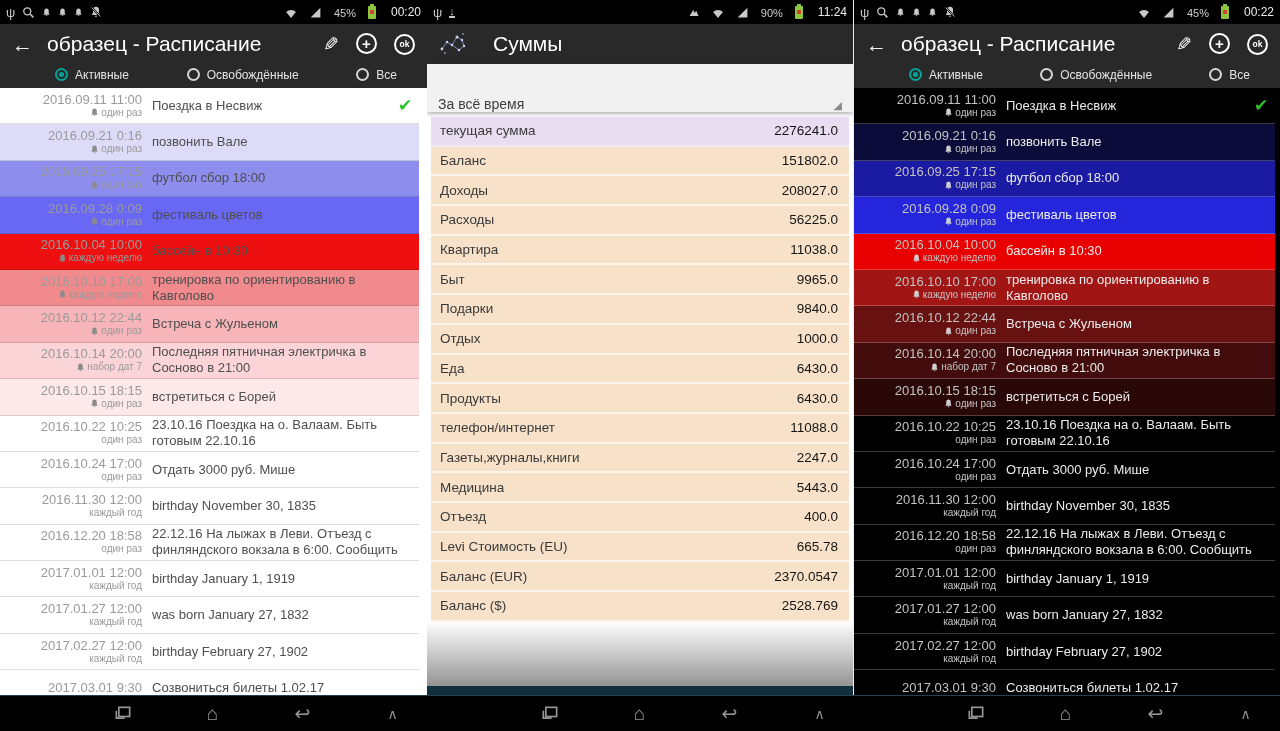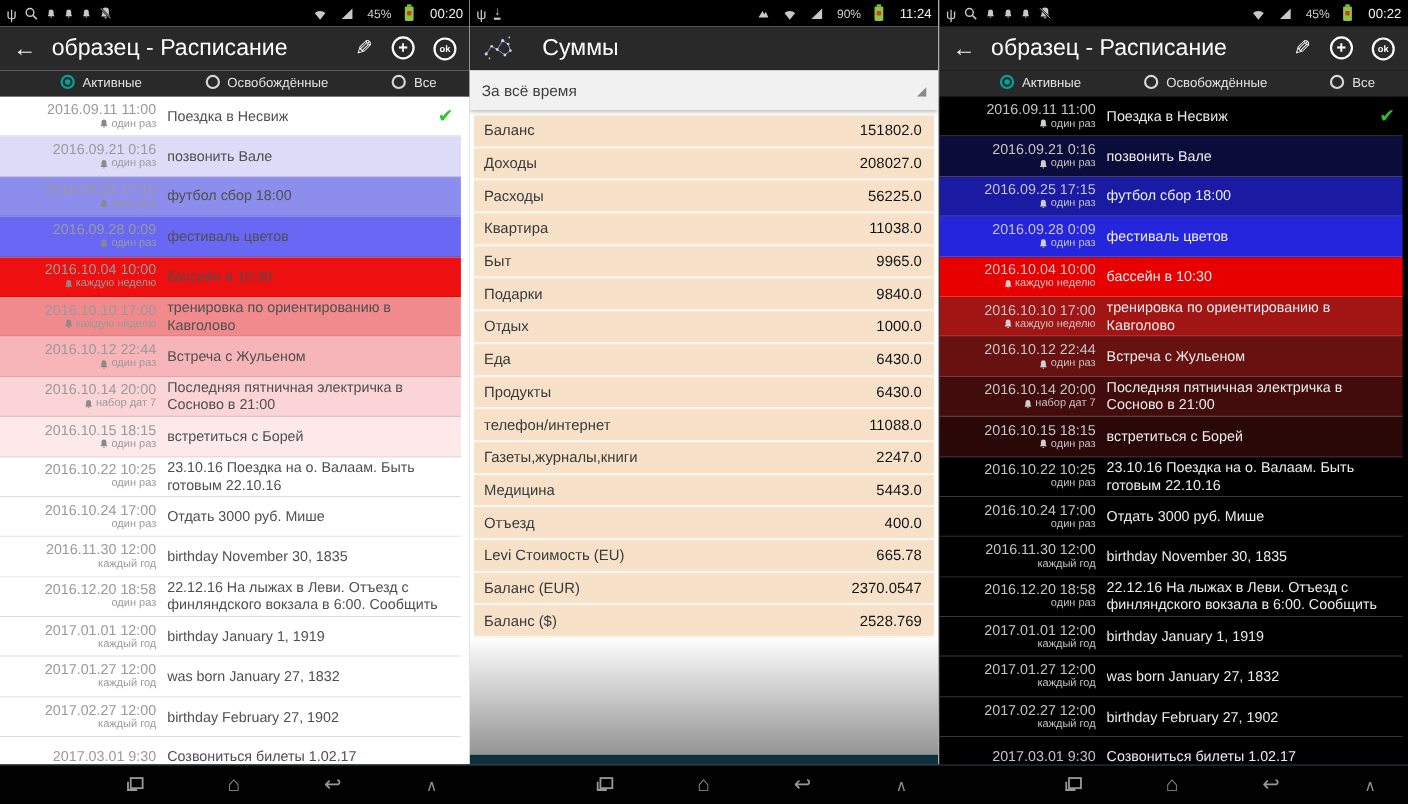--- a/index.html
+++ b/index.html
@@ -51,21 +51,21 @@
 .sd-rep{font-size:10px;color:#9a9a9a;display:flex;justify-content:flex-end;align-items:center;gap:2px;line-height:12px}
 .dark .sd-rep{color:#c3c3c3}
 .bell svg{width:9px;height:9px;fill:#8a8a8a;display:block}
 .dark .bell svg{fill:#cfcfcf}
 .stitle{flex:1;font-size:13px;color:#4f4f4f;line-height:16px;max-height:33px;overflow:hidden;padding-right:4px}
 .dark .stitle{color:#ebebeb}
 .scheck{width:28px;flex:none;color:#2dc22d;font-size:17px;font-weight:bold;text-align:center}
 
 
 .const-ico svg{display:block}
-.spinner{height:36px;flex:none;background:#f1f1f1;display:flex;align-items:center;padding:0 11px;font-size:14px;color:#3d3d3d;box-shadow:0 2px 4px rgba(0,0,0,.3);position:relative;z-index:2}
+.spinner{height:48px;flex:none;background:#f1f1f1;display:flex;align-items:flex-end;padding:0 11px;font-size:14px;color:#3d3d3d;box-shadow:0 2px 4px rgba(0,0,0,.3);position:relative;z-index:2}
 .spin-tri{margin-left:auto;color:#8a8a8a;font-size:11px}
 .mlist{margin-top:5px;padding:0 4px;background:#fff;flex:none}
 .mrow{height:29.7px;display:flex;align-items:center;background:#f7e2c9;border-bottom:2px solid #fbf5eb}
 .mrow.hl{background:#e9def1;border-bottom-color:#f2ecf7}
 .ml{padding-left:9px;font-size:13.5px;color:#3a3a3a}
 .mv{margin-left:auto;padding-right:11px;font-size:13.5px;color:#141414}
 .mfade{flex:1;background:linear-gradient(#fefefe,#949494)}
 .mteal{height:9px;flex:none;background:#10303b}
 
 
@@ -442,20 +442,24 @@
         </svg>
       </span>
     <span class="ab-title">Суммы</span>
   </div>
   <div class="spinner">
     <span>За всё время</span>
     <span class="spin-tri">◢</span>
   </div>
   <div class="mlist">
 
+      <div class="mrow hl">
+        <span class="ml">текущая сумма</span>
+        <span class="mv">2276241.0</span>
+      </div>
 
       <div class="mrow">
         <span class="ml">Баланс</span>
         <span class="mv">151802.0</span>
       </div>
 
       <div class="mrow">
         <span class="ml">Доходы</span>
         <span class="mv">208027.0</span>
       </div>

